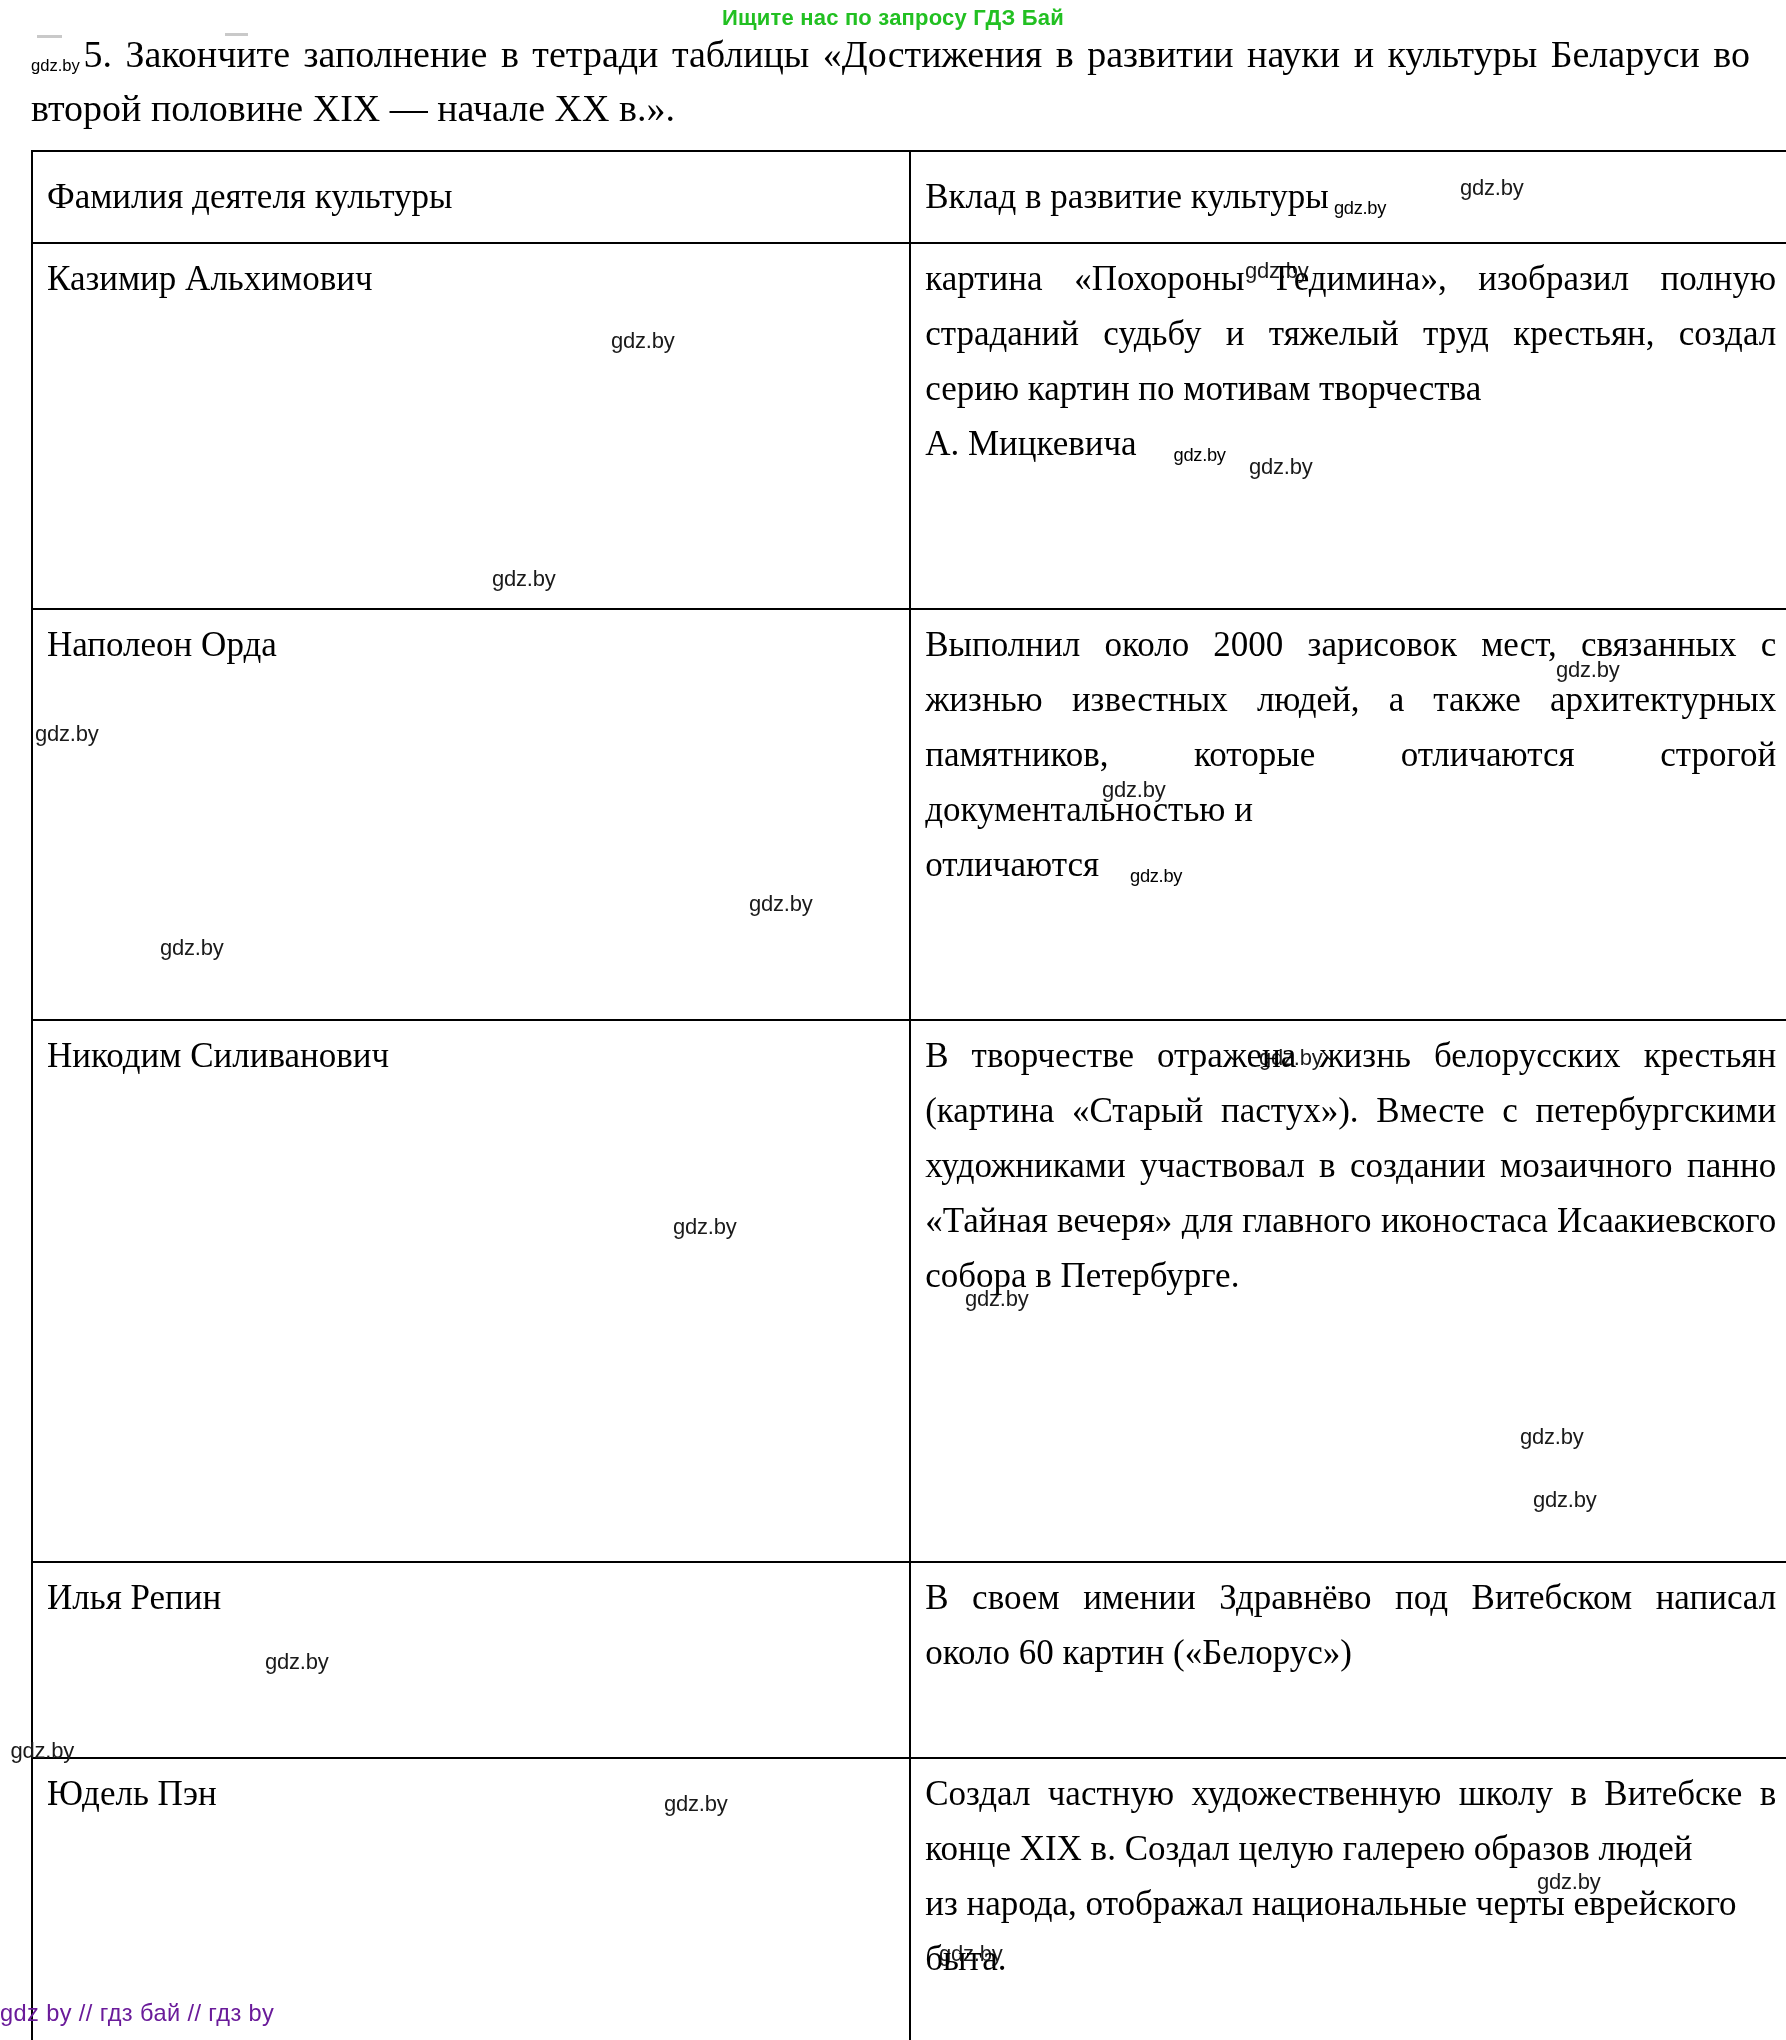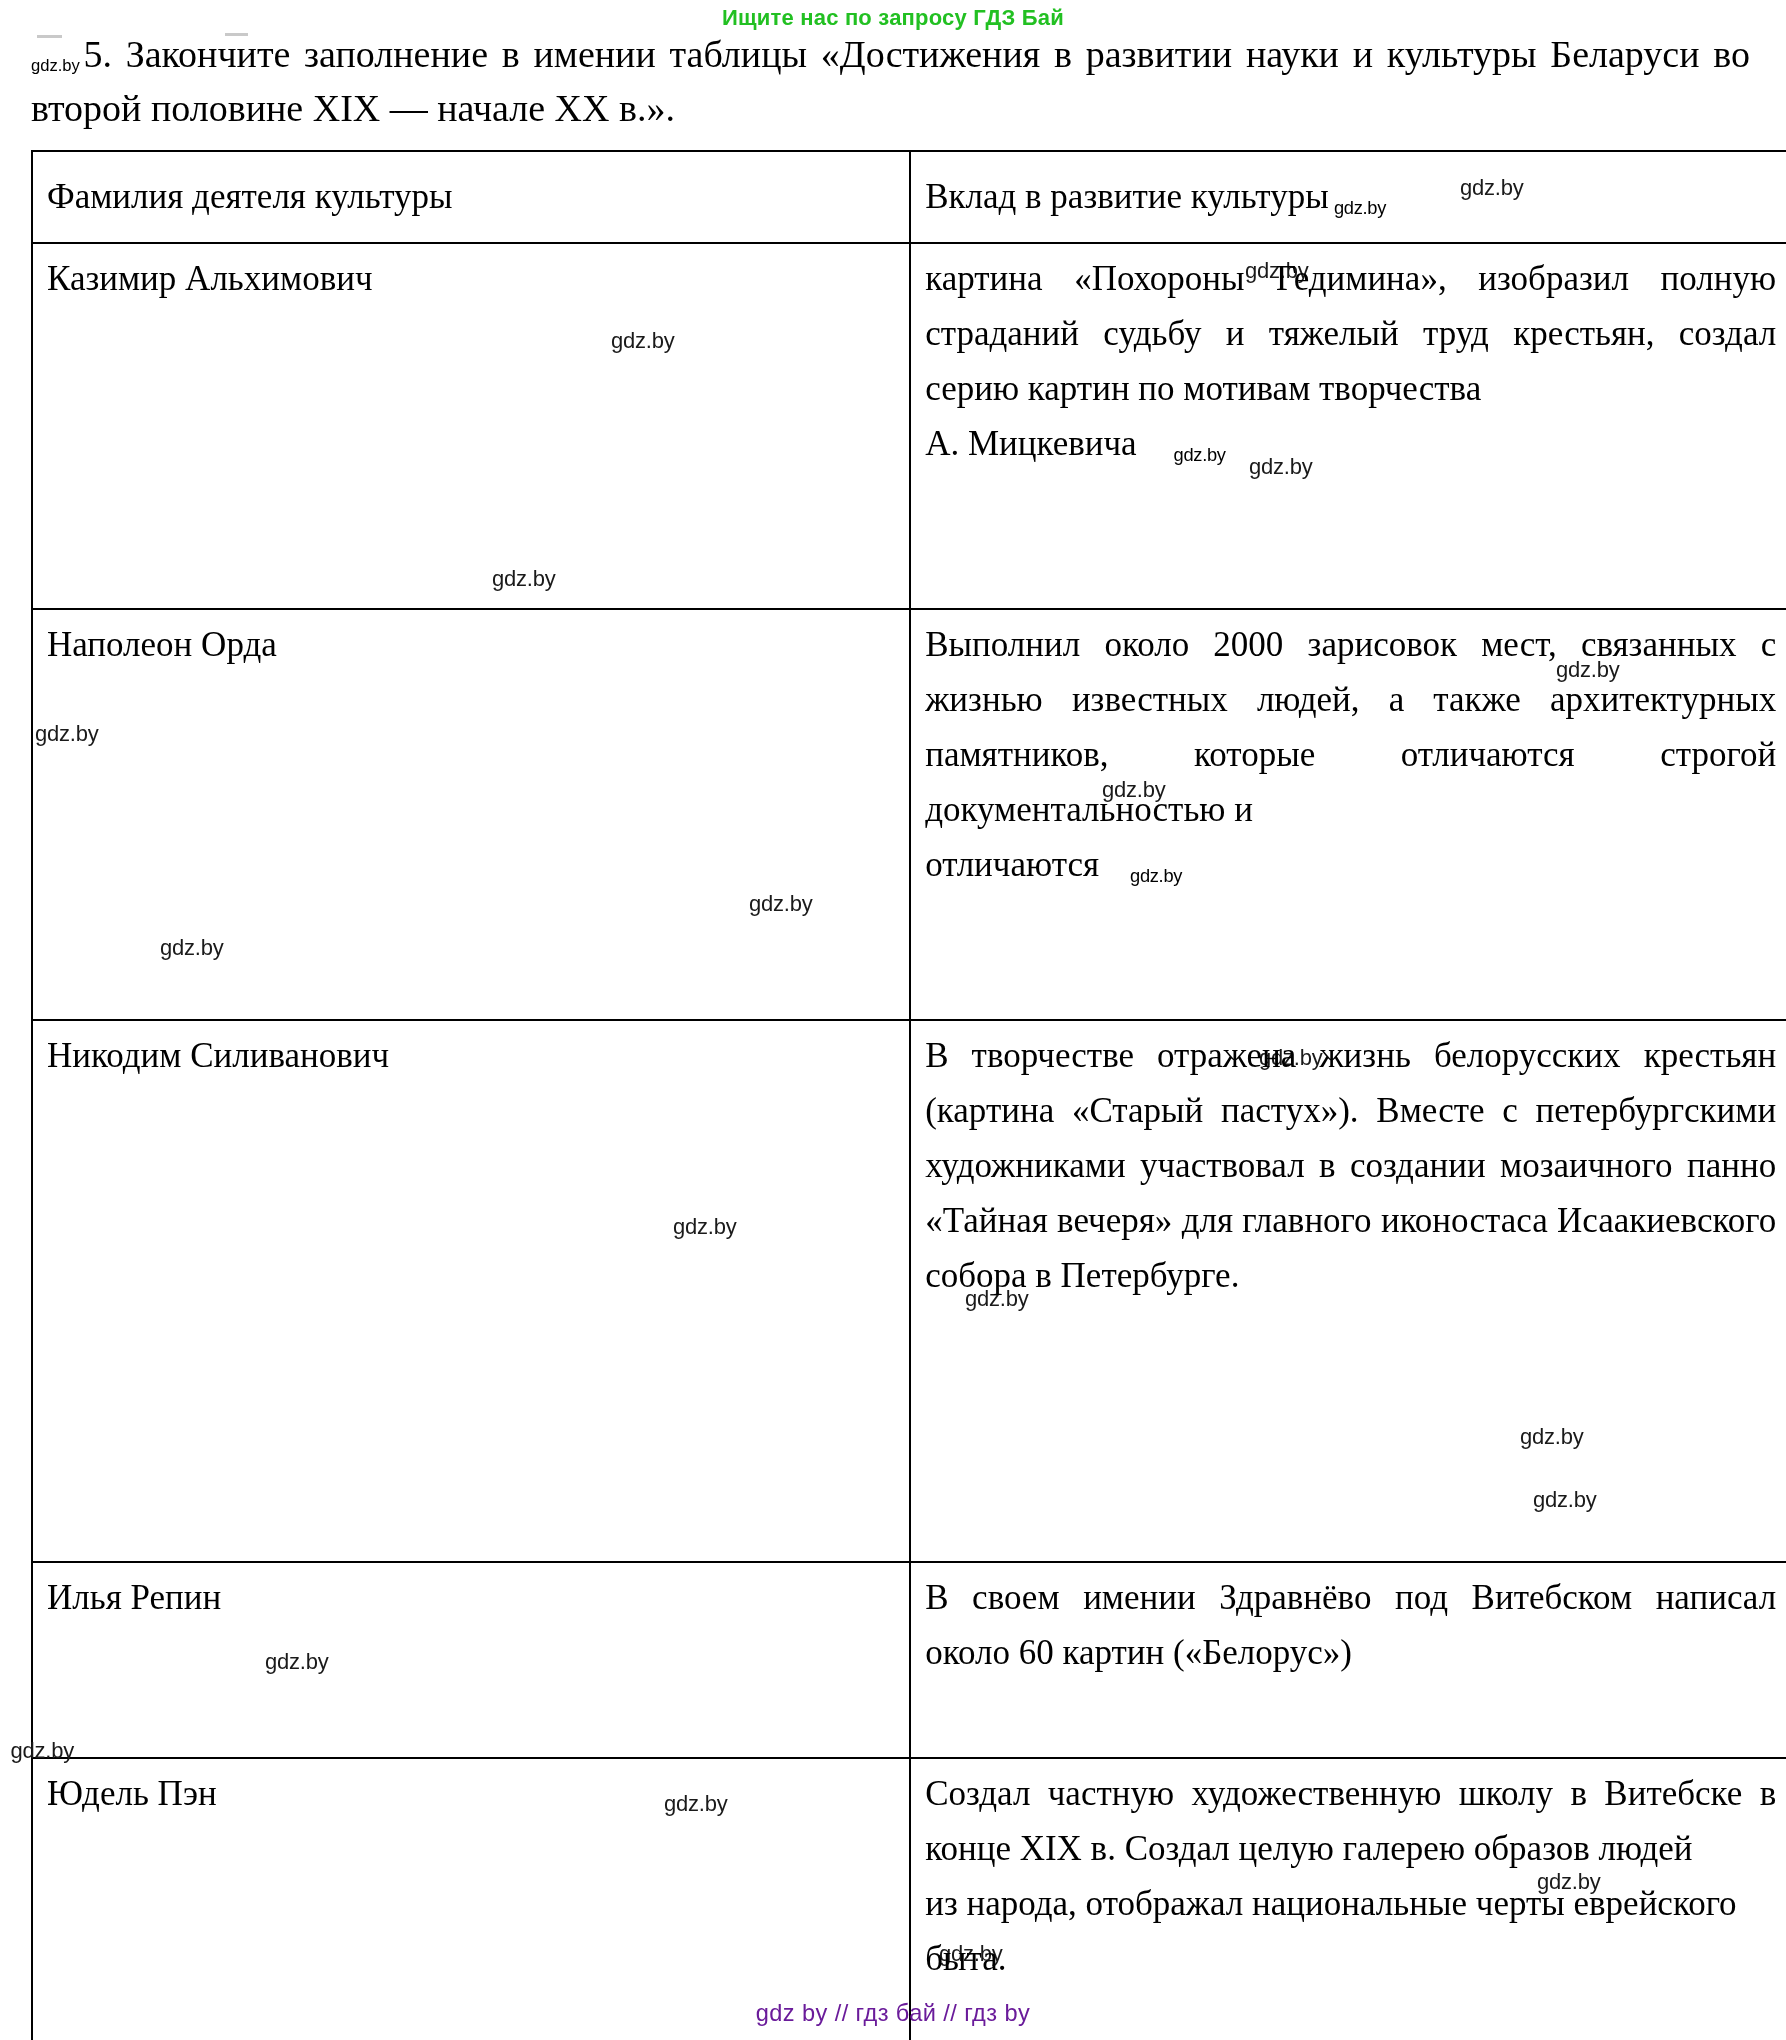--- a/index.html
+++ b/index.html
@@ -124,37 +124,36 @@
     z-index: 1;
     letter-spacing: -0.2px;
   }
 
   
   .footer {
     position: absolute;
     left: 0;
     top: 2000px;
     width: 1786px;
-    text-align: center;
     font-family: "Liberation Sans", sans-serif;
     font-size: 23.6px;
     color: #6a1b9a;
     letter-spacing: 0.4px;
   }
 </style>
 </head>
 <body>
 
 <div class="promo-banner">Ищите нас по запросу ГДЗ Бай</div>
 
 <div class="artifact a1"></div>
 <div class="artifact a2"></div>
 
 <div class="exercise">
-  <span class="inline-wm">gdz.by</span><span class="num">5.</span> <span>Закончите заполнение в имении таблицы «Достижения в развитии науки и культуры Беларуси во второй половине XIX — начале XX в.».</span>
+  <span class="inline-wm">gdz.by</span><span class="num">5.</span> <span>Закончите заполнение в тетради таблицы «Достижения в развитии науки и культуры Беларуси во второй половине XIX — начале XX в.».</span>
 </div>
 
 <table class="achievements-table">
   <tbody>
       <tr class="header-row">
     <td class="col-name">
       <div class="cell-text plain">Фамилия деятеля культуры</div>
     </td>
     <td class="col-value">
       <div class="cell-text plain"><span>Вклад в развитие культуры</span><span class="sub-wm">gdz.by</span></div>

